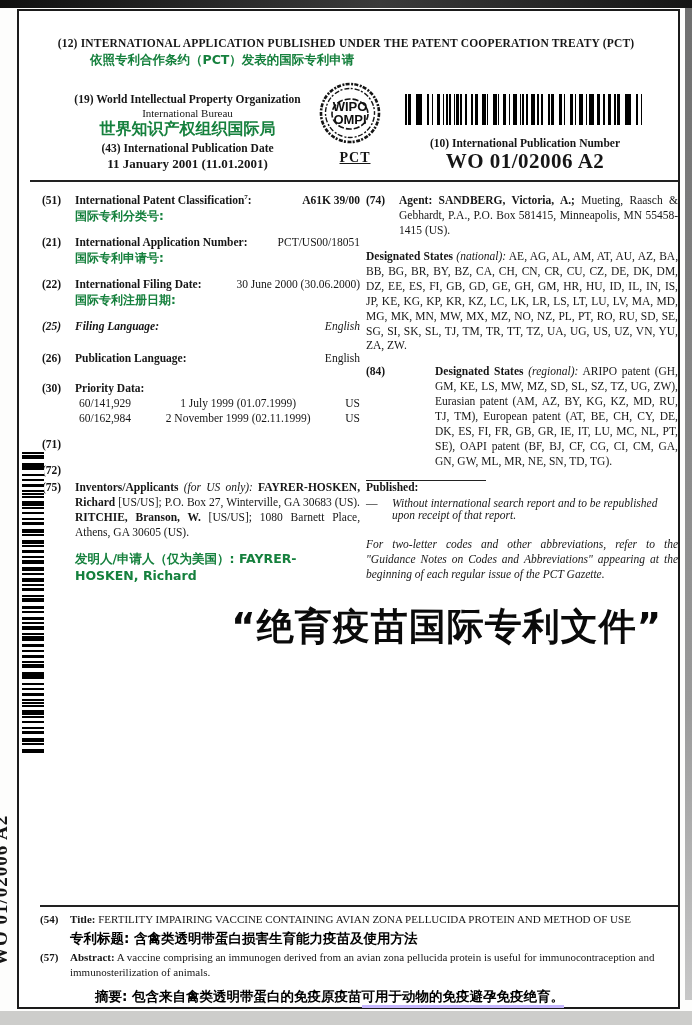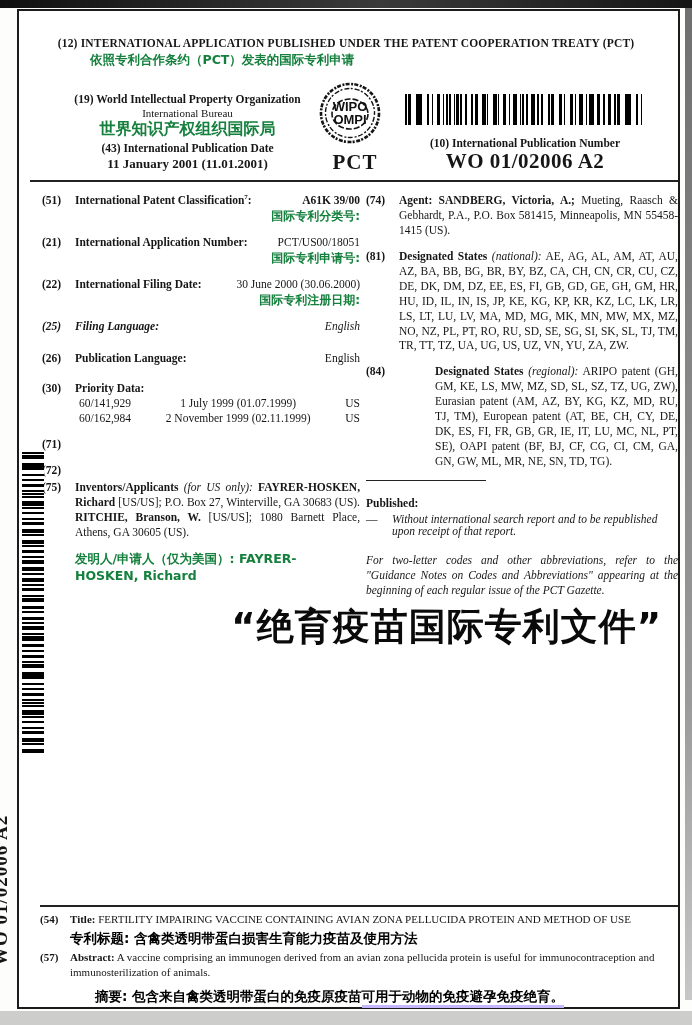--- a/index.html
+++ b/index.html
@@ -15,21 +15,21 @@
   
   .serif-b{font-weight:bold;}
   .cn{font-family:"DejaVu Sans", sans-serif;font-weight:bold;color:#15803d;}
   .small{font-size:11.5px;line-height:1.28;}
   .item{display:flex;margin-bottom:11px;font-size:11.5px;line-height:1.3;}
   .inum{width:33px;font-weight:bold;flex:none;}
   .ibody{flex:1;text-align:justify;}
   .rowflex{display:flex;justify-content:space-between;}
   .ital{font-style:italic;font-weight:normal;}
   .sup7{vertical-align:super;font-size:7px;font-weight:bold;}
-  .cnline{font-size:12px;line-height:1.35;text-align:right;}
+  .cnline{font-size:12px;line-height:1.35;text-align:left;}
   .prow{display:flex;justify-content:space-between;padding-left:4px;}
   
   .barcode-h{background-color:#fff;background-image:
      repeating-linear-gradient(90deg,#000 0 2px,rgba(0,0,0,0) 2px 5px,#000 5px 6px,rgba(0,0,0,0) 6px 11px),
      repeating-linear-gradient(90deg,rgba(0,0,0,0) 0 3px,#000 3px 5px,rgba(0,0,0,0) 5px 13px,#000 13px 16px,rgba(0,0,0,0) 16px 19px);}
   .barcode-v{background-color:#fff;background-image:
      repeating-linear-gradient(180deg,#000 0 2px,rgba(0,0,0,0) 2px 5px,#000 5px 7px,rgba(0,0,0,0) 7px 11px),
      repeating-linear-gradient(180deg,rgba(0,0,0,0) 0 3px,#000 3px 5px,rgba(0,0,0,0) 5px 13px,#000 13px 16px,rgba(0,0,0,0) 16px 19px);}
   
   .spine-outer{left:10px;top:786px;width:32px;height:180px;}
@@ -38,21 +38,21 @@
   
   .stamp{left:30px;top:602px;width:632px;text-align:right;
      font-family:"DejaVu Sans", sans-serif;font-weight:bold;font-size:37px;letter-spacing:1px;color:#0a0a0a;}
   
   .f-item{display:flex;font-size:11px;line-height:1.35;}
   .f-num{width:30px;font-weight:bold;flex:none;}
   .f-body{flex:1;}
   .cn-footer{font-family:"DejaVu Sans", sans-serif;font-weight:bold;font-size:13.5px;color:#000;margin-top:2px;}
   .redline{border-bottom:3px solid #c4b5fd;padding-bottom:1px;}
   .pubnum{font-size:21px;font-weight:bold;letter-spacing:0.5px;}
-  .pct-big{font-size:21px;font-weight:bold;letter-spacing:1px;}
+  .pct-big{font-size:14px;font-weight:bold;letter-spacing:1px;text-decoration:underline;}
 </style>
 </head>
 <body>
 
 <div id="page">
 
   <div class="abs topbar"></div>
   <div class="abs rightbar"></div>
   <div class="abs bottombar"></div>
   <div class="abs frame"></div>
@@ -184,39 +184,38 @@
     <div class="item">
       <span class="inum">(74)</span>
       <span class="ibody">
         <span class="serif-b">Agent:</span> 
         <span class="serif-b">SANDBERG, Victoria, A.;</span> 
         <span>Mueting, Raasch &amp; Gebhardt, P.A., P.O. Box 581415, Minneapolis, MN 55458-1415 (US).</span> 
       </span>
     </div>
 
     <div class="item" style="margin-top:8px;">
-      <span class="inum">(81)</span>
       <span class="ibody">
         <span class="serif-b">Designated States</span> 
         <span class="ital">(national):</span> 
         <span>AE, AG, AL, AM, AT, AU, AZ, BA, BB, BG, BR, BY, BZ, CA, CH, CN, CR, CU, CZ, DE, DK, DM, DZ, EE, ES, FI, GB, GD, GE, GH, GM, HR, HU, ID, IL, IN, IS, JP, KE, KG, KP, KR, KZ, LC, LK, LR, LS, LT, LU, LV, MA, MD, MG, MK, MN, MW, MX, MZ, NO, NZ, PL, PT, RO, RU, SD, SE, SG, SI, SK, SL, TJ, TM, TR, TT, TZ, UA, UG, US, UZ, VN, YU, ZA, ZW.</span> 
       </span>
     </div>
 
     <div class="item" style="margin-top:8px;gap:36px;">
       <span class="inum">(84)</span>
       <span class="ibody">
         <span class="serif-b">Designated States</span> 
         <span class="ital">(regional):</span> 
         <span>ARIPO patent (GH, GM, KE, LS, MW, MZ, SD, SL, SZ, TZ, UG, ZW), Eurasian patent (AM, AZ, BY, KG, KZ, MD, RU, TJ, TM), European patent (AT, BE, CH, CY, DE, DK, ES, FI, FR, GB, GR, IE, IT, LU, MC, NL, PT, SE), OAPI patent (BF, BJ, CF, CG, CI, CM, GA, GN, GW, ML, MR, NE, SN, TD, TG).</span> 
       </span>
     </div>
 
     <div style="font-size:11.5px;margin-top:10px;">
-      <div class="serif-b" style="border-top:1px solid #222;padding-top:16px;width:120px;">Published:</div>
+      <div class="serif-b" style="border-top:1px solid #222;padding-top:0;width:120px;">Published:</div>
       <div style="display:flex;margin-top:4px;">
         <span style="width:26px;flex:none;">—</span>
         <span class="ital" style="flex:1;">Without international search report and to be republished upon receipt of that report.</span>
       </div>
     </div>
 
     <div class="ital" style="font-size:11.5px;line-height:1.3;margin-top:16px;text-align:justify;">For two-letter codes and other abbreviations, refer to the "Guidance Notes on Codes and Abbreviations" appearing at the beginning of each regular issue of the PCT Gazette.</div>
   </div>
 
   <div class="abs stamp">“绝育疫苗国际专利文件”</div>

